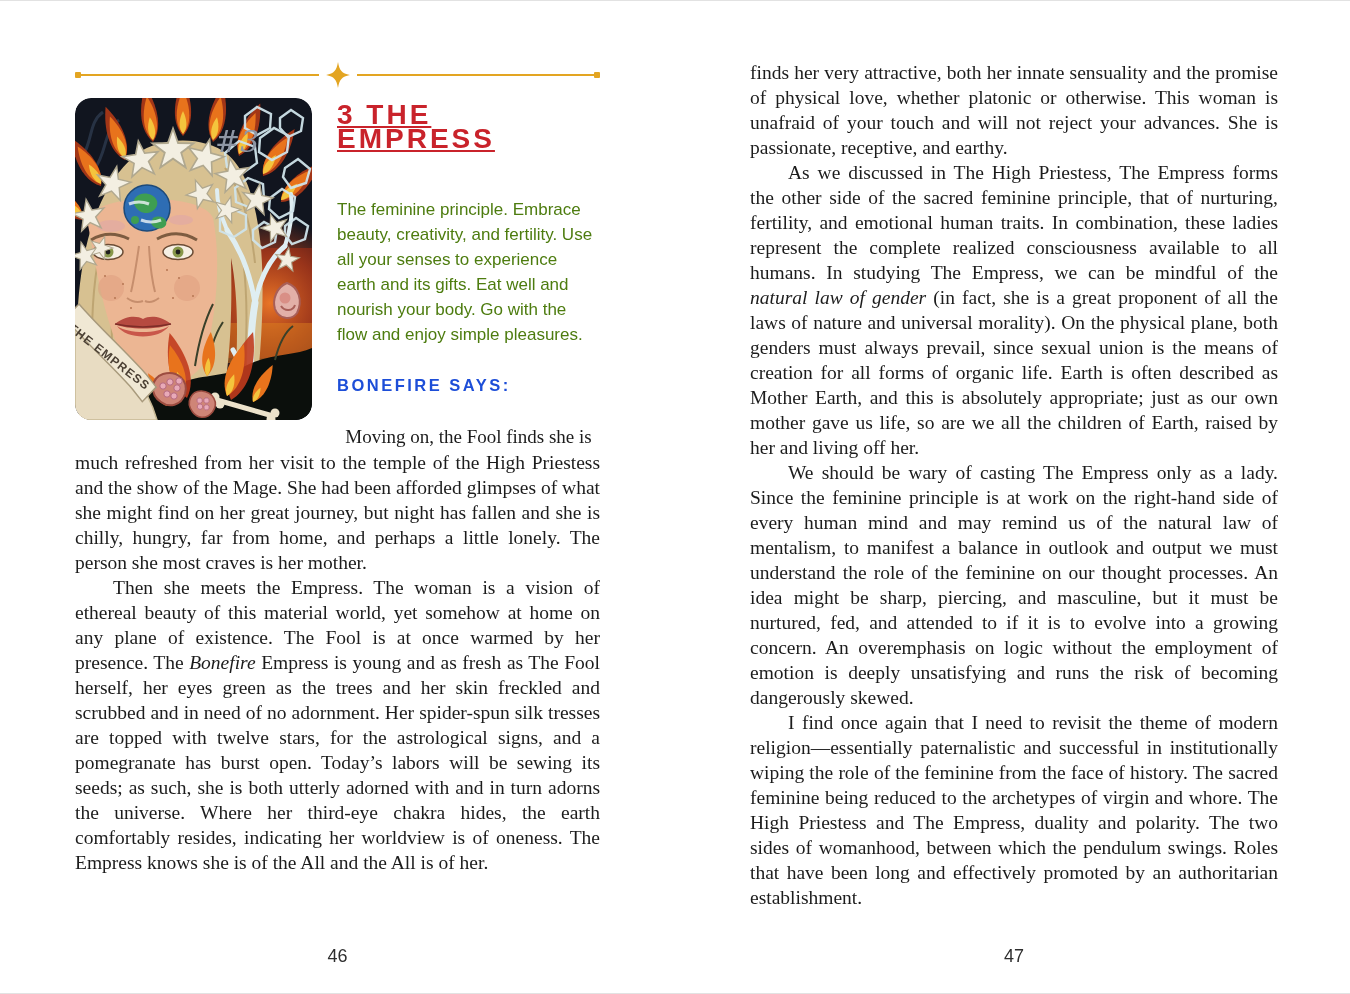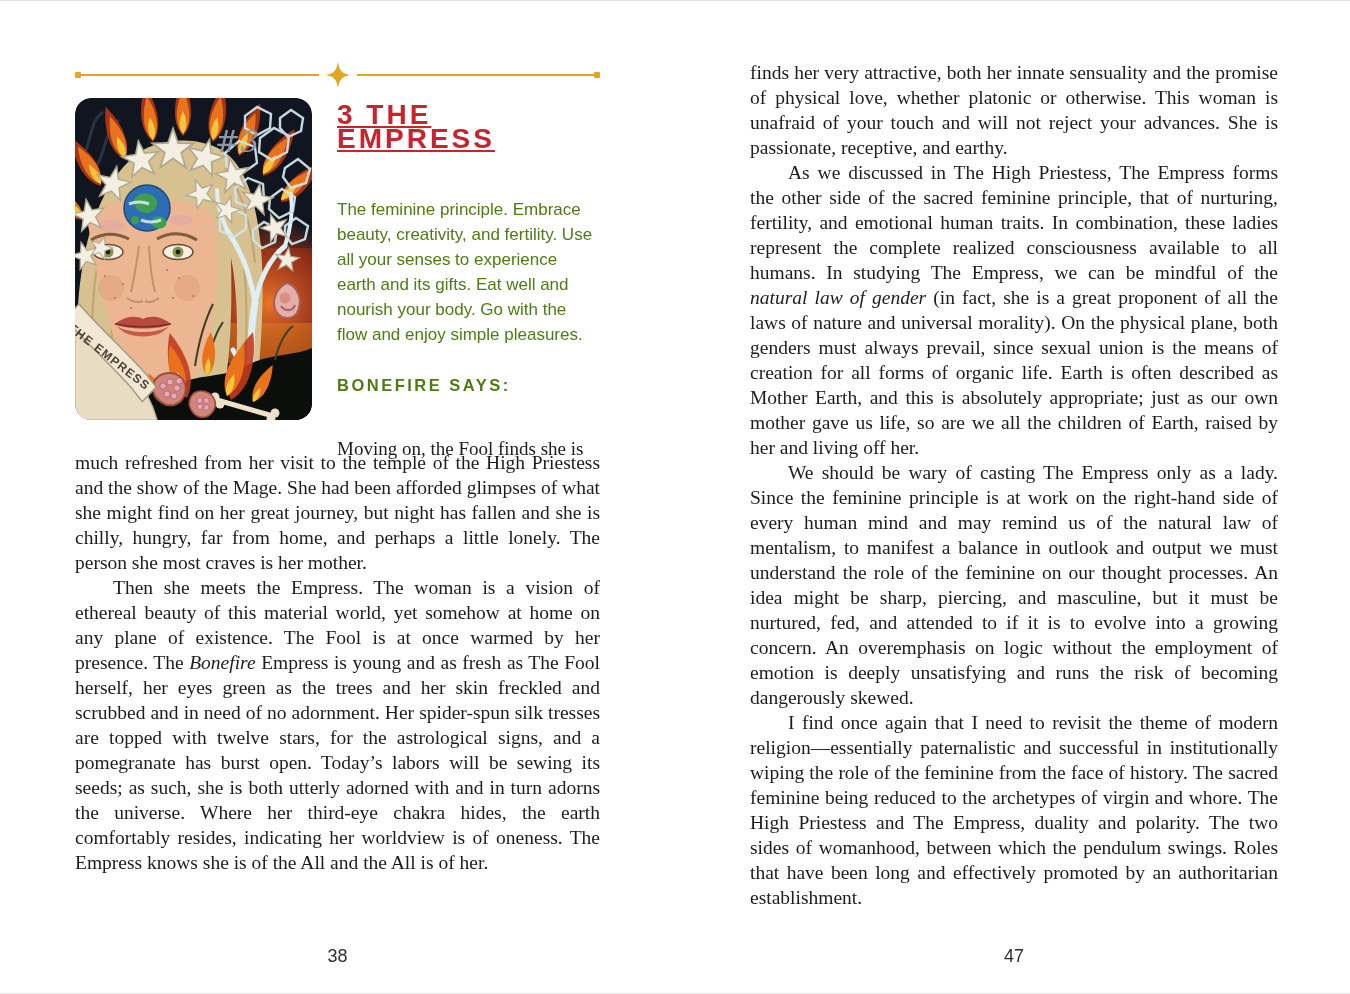--- a/index.html
+++ b/index.html
@@ -31,24 +31,24 @@
   .chapter-title{
     margin:5px 0 0 0;font-family:"Liberation Sans","DejaVu Sans",sans-serif;
     font-size:28px;font-weight:bold;letter-spacing:3px;color:#c9232b;line-height:24px;text-decoration:underline;
   }
   .intro{
     margin:46px 0 0 0;font-family:"Liberation Sans","DejaVu Sans",sans-serif;
     font-size:17px;line-height:25px;color:#4d7c0f;
   }
   .subheading{
     margin:27px 0 0 0;font-family:"Liberation Sans","DejaVu Sans",sans-serif;
-    font-size:16.5px;font-weight:bold;letter-spacing:2.5px;color:#4d7c0f;line-height:22px;
+    font-size:16.5px;font-weight:bold;letter-spacing:2.5px;color:#1d4ed8;line-height:22px;
   }
   .lead-line{
-    margin:40px 0 0 0;font-size:19px;line-height:25px;white-space:nowrap;
+    margin:28px 0 0 0;font-size:19px;line-height:25px;white-space:nowrap;text-align:center;
   }
 
   .body-text{margin-top:0;}
   .body-text p{
     margin:0;font-size:19.5px;line-height:25px;text-align:justify;
   }
   .body-text p.indent{text-indent:38px;}
   .page-right .body-text{}
 
   .page-number{
@@ -283,21 +283,21 @@
         <h2 class="subheading">BONEFIRE SAYS:</h2>
         <p class="lead-line">Moving on, the Fool finds she is</p>
       </div>
     </div>
 
     <div class="body-text">
       <p>much refreshed from her visit to the temple of the High Priestess and the show of the Mage. She had been afforded glimpses of what she might find on her great journey, but night has fallen and she is chilly, hungry, far from home, and perhaps a little lonely. The person she most craves is her mother.</p>
       <p class="indent"><span>Then she meets the Empress. The woman is a vision of ethereal beauty of this material world, yet somehow at home on any plane of existence. The Fool is at once warmed by her presence. The </span><em>Bonefire</em><span> Empress is young and as fresh as The Fool herself, her eyes green as the trees and her skin freckled and scrubbed and in need of no adornment. Her spider-spun silk tresses are topped with twelve stars, for the astrological signs, and a pomegranate has burst open. Today’s labors will be sewing its seeds; as such, she is both utterly adorned with and in turn adorns the universe. Where her third-eye chakra hides, the earth comfortably resides, indicating her worldview is of oneness. The Empress knows she is of the All and the All is of her.</span></p>
     </div>
 
-    <div class="page-number">38</div>
+    <div class="page-number">46</div>
   </section>
 
   <section class="page page-right">
     <div class="body-text">
       <p>finds her very attractive, both her innate sensuality and the promise of physical love, whether platonic or otherwise. This woman is unafraid of your touch and will not reject your advances. She is passionate, receptive, and earthy.</p>
       <p class="indent"><span>As we discussed in The High Priestess, The Empress forms the other side of the sacred feminine principle, that of nurturing, fertility, and emotional human traits. In combination, these ladies represent the complete realized consciousness available to all humans. In studying The Empress, we can be mindful of the </span><em>natural law of gender</em><span> (in fact, she is a great proponent of all the laws of nature and universal morality). On the physical plane, both genders must always prevail, since sexual union is the means of creation for all forms of organic life. Earth is often described as Mother Earth, and this is absolutely appropriate; just as our own mother gave us life, so are we all the children of Earth, raised by her and living off her.</span></p>
       <p class="indent">We should be wary of casting The Empress only as a lady. Since the feminine principle is at work on the right-hand side of every human mind and may remind us of the natural law of mentalism, to manifest a balance in outlook and output we must understand the role of the feminine on our thought processes. An idea might be sharp, piercing, and masculine, but it must be nurtured, fed, and attended to if it is to evolve into a growing concern. An overemphasis on logic without the employment of emotion is deeply unsatisfying and runs the risk of becoming dangerously skewed.</p>
       <p class="indent">I find once again that I need to revisit the theme of modern religion—essentially paternalistic and successful in institutionally wiping the role of the feminine from the face of history. The sacred feminine being reduced to the archetypes of virgin and whore. The High Priestess and The Empress, duality and polarity. The two sides of womanhood, between which the pendulum swings. Roles that have been long and effectively promoted by an authoritarian establishment.</p>
     </div>
     <div class="page-number">47</div>

